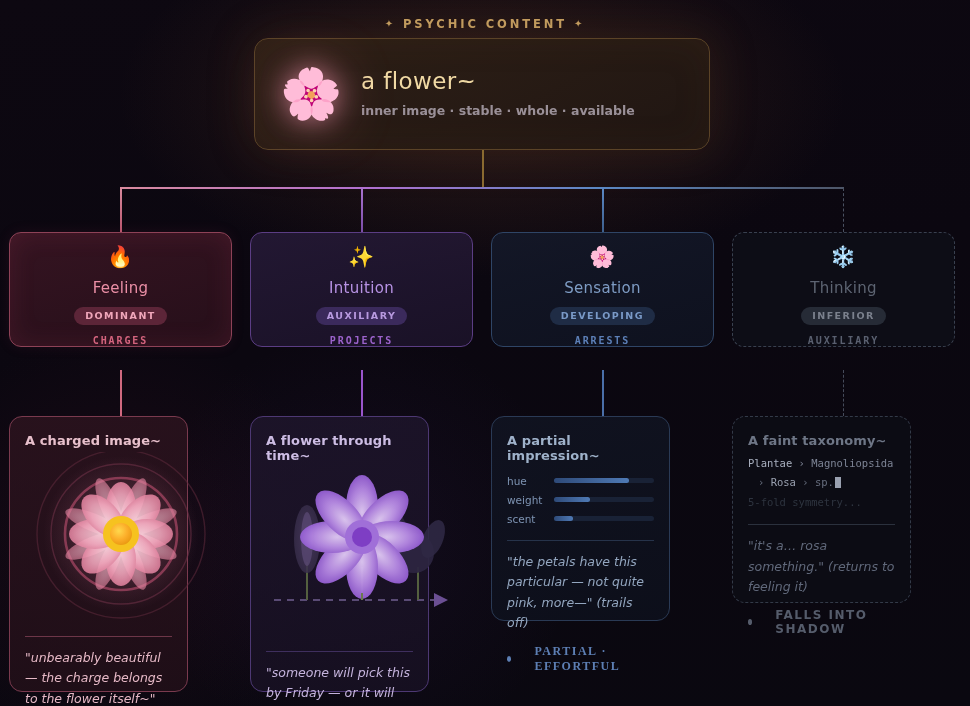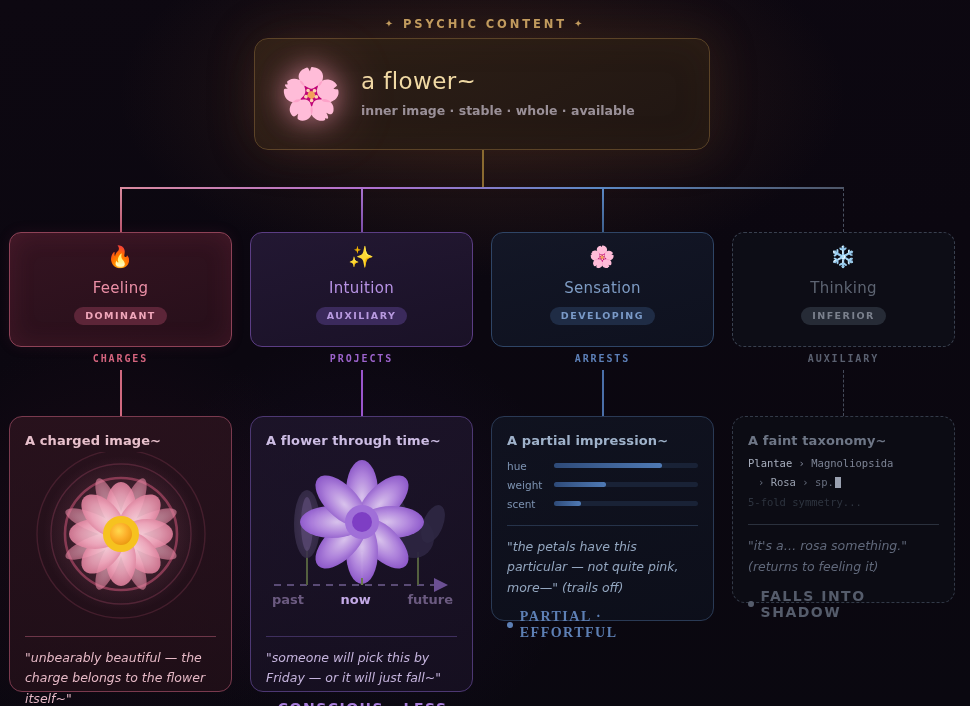--- a/index.html
+++ b/index.html
@@ -119,32 +119,32 @@
   #f-thinking {
     left: 732px;
     background: rgba(16,18,28,0.55);
     border: 1px dashed #39404f;
   }
   #f-thinking .fname { color: #5d6472; }
   #f-thinking .fbadge { background: #262b36; color: #7b818d; }
 
   
   .verb {
-    position: absolute; top: 353px; width: 223px; text-align: center;
+    position: absolute; top: 335px; width: 223px; text-align: center;
     font-size: 10px; font-weight: 700; letter-spacing: 1.9px;
     font-family: "DejaVu Sans Mono", monospace;
   }
   #v-0 { left: 9px;   color: #d4647e; }
   #v-1 { left: 250px; color: #9c63cc; }
   #v-2 { left: 491px; color: #5d80b8; }
   #v-3 { left: 732px; color: #5a6070; }
 
   
   .panel {
-    position: absolute; top: 416px; width: 223px;
+    position: absolute; top: 416px; width: 179px;
     border-radius: 13px; padding: 16px 15px 15px;
   }
   #p-feeling {
     left: 9px; height: 276px;
     background: linear-gradient(170deg, rgba(46,20,31,0.80), rgba(33,15,24,0.86));
     border: 1px solid #7a3a4e;
   }
   #p-intuition {
     left: 250px; height: 276px;
     background: linear-gradient(170deg, rgba(31,22,45,0.80), rgba(23,16,34,0.86));
@@ -177,22 +177,22 @@
   .quote {
     font-size: 12.5px; font-style: italic; line-height: 1.62; font-weight: 500;
   }
   #p-feeling   .quote { color: #e6b9c6; }
   #p-intuition .quote { color: #c4b3dc; }
   #p-sensation .quote { color: #93a6bf; }
   #p-thinking  .quote { color: #60687a; }
 
   .pstatus {
     margin-top: 11px;
-    font-size: 14px; font-weight: 700; letter-spacing: 1.5px;
-    display: flex; align-items: center; gap: 7px;
+    font-size: 12px; font-weight: 700; letter-spacing: 1.5px;
+    display: flex; align-items: center; gap: 23px;
   }
   .pstatus .dot { width: 6px; height: 6px; border-radius: 50%; display: inline-block; }
   #p-intuition .pstatus { color: #a87ddb; } #p-intuition .dot { background: #a87ddb; }
   #p-sensation .pstatus { color: #5d7fb4; font-family: Liberation Serif, serif; } #p-sensation .dot { background: #5d7fb4; }
   #p-thinking  .pstatus { color: #555c6b; } #p-thinking  .dot { background: #555c6b; }
 
   
   .mandala { position: relative; height: 172px; margin-top: 2px; }
 
   
@@ -381,25 +381,20 @@
         </g>
         <circle cx="96" cy="70" r="17" fill="#a06fd8"></circle>
         <circle cx="96" cy="70" r="10" fill="#7e3ec4"></circle>
 
         <line x1="8" y1="133" x2="168" y2="133" stroke="#5a4b75" stroke-width="2.2" stroke-dasharray="7 6"></line>
         <polygon points="168,126 182,133 168,140" fill="#6b4f93"></polygon>
         <line x1="41" y1="126" x2="41" y2="133" stroke="#54603f" stroke-width="2"></line>
         <line x1="96" y1="126" x2="96" y2="133" stroke="#6b7a4f" stroke-width="2"></line>
         <line x1="152" y1="126" x2="152" y2="133" stroke="#54603f" stroke-width="2"></line>
       </svg>
-      <div class="tl-labels">
-        <span class="tl-past">past</span>
-        <span class="tl-now">now</span>
-        <span class="tl-future">future</span>
-      </div>
     </div>
     <div class="divider"></div>
     <div class="quote">"someone will pick this by Friday — or it will just fall~"</div>
     <div class="pstatus">
       <span class="dot"></span>
       <span>CONSCIOUS · LESS VIVID</span>
     </div>
   </div>
 
   <div class="panel" id="p-sensation">

